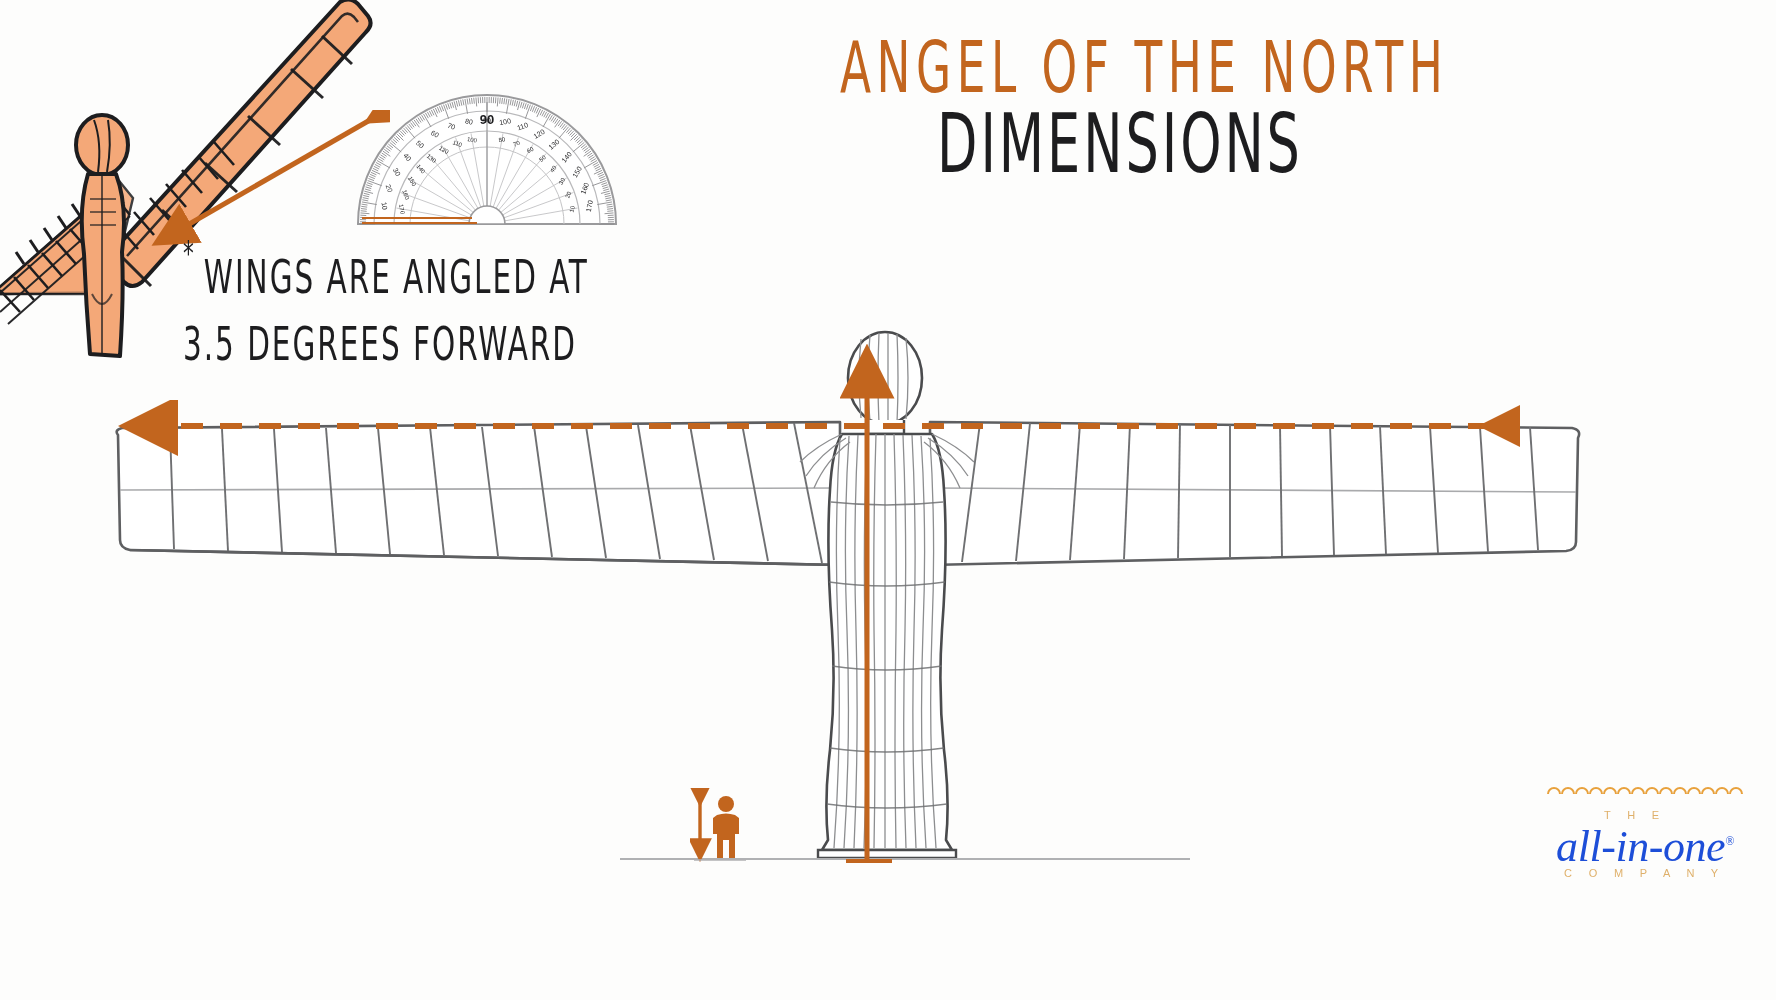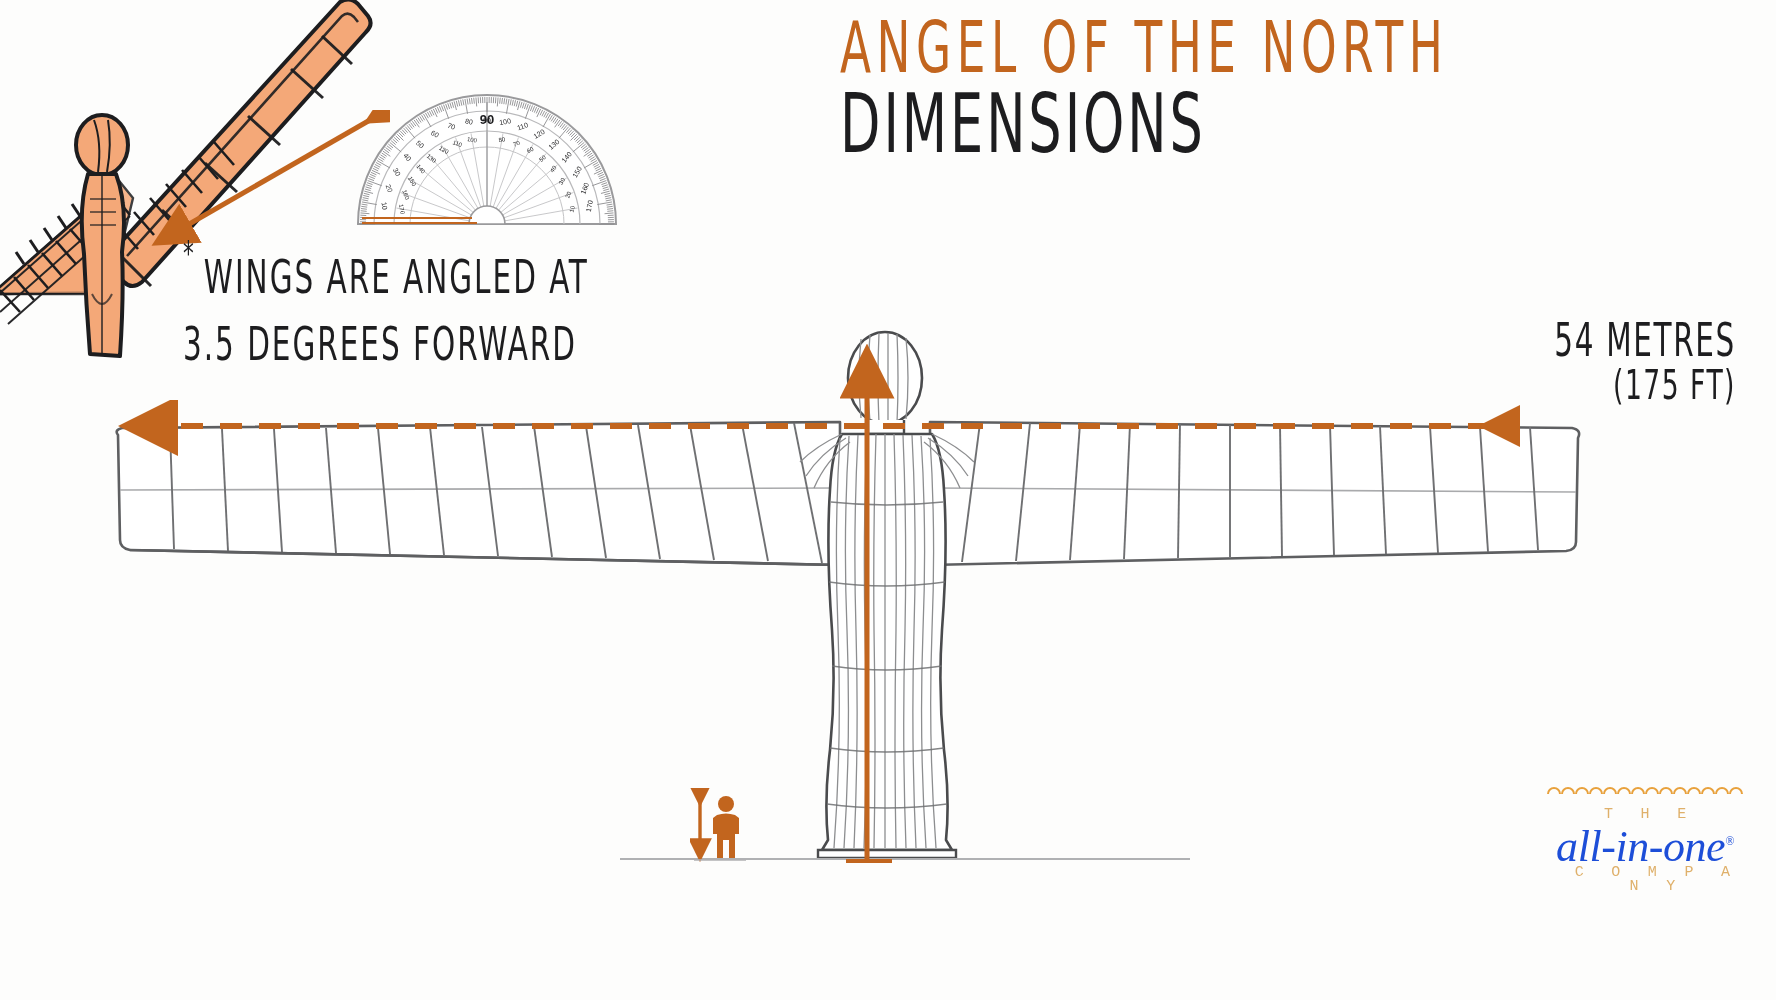--- a/index.html
+++ b/index.html
@@ -17,21 +17,21 @@
     font-stretch:condensed;
     letter-spacing:0.055em;
     color:#1d1d1f;
     white-space:pre;
     transform:scaleX(.80) scaleY(1.12);
     transform-origin:left top;
   }
   .hand.center{transform-origin:center top;}
 
   
-  #title-block{position:absolute;left:770px;top:12px;width:700px;text-align:left;}
+  #title-block{position:absolute;left:770px;top:32px;width:700px;text-align:center;}
   #title-main{
     font-size:63px;line-height:66px;color:#c2651e;font-weight:400;
     letter-spacing:0.11em;
   }
   #title-sub{
     font-size:73px;line-height:78px;color:#1d1d1f;font-weight:400;
     letter-spacing:0.05em;margin-top:2px;
   }
 
   
@@ -53,22 +53,22 @@
   #label-avg .ln2{font-size:38px;line-height:48px;letter-spacing:0.05em;}
 
   
   #logo{position:absolute;left:1540px;top:782px;width:210px;height:110px;text-align:center;}
   .logo-word{
     font-family:Liberation Serif, serif;
     font-style:italic;font-size:44px;color:#1d4ed8;line-height:46px;
     letter-spacing:-0.01em;
   }
   .logo-small{
-    font-size:15px;letter-spacing:0.62em;color:#dfb06a;
-    font-family:Liberation Mono, monospace;line-height:14px;
+    font-size:11px;letter-spacing:0.62em;color:#dfb06a;
+    font-family:Liberation Sans, sans-serif;line-height:14px;
   }
   #logo-the{position:absolute;left:64px;top:26px;}
   #logo-company{position:absolute;left:24px;top:84px;}
   #logo-reg{font-size:12px;vertical-align:super;}
 
   svg{display:block;}
   .abs{position:absolute;}
 </style>
 </head>
 <body>
@@ -543,24 +543,20 @@
   <svg class="abs" style="left:840px;top:340px;" width="60" height="530" viewBox="0 0 60 530">
     <defs>
       <marker id="arrUp" markerWidth="11" markerHeight="11" refX="8.5" refY="5.5" orient="auto">
         <path d="M 0 0 L 11 5.5 L 0 11 Z" fill="#c2651e"></path>
       </marker>
     </defs>
     <line x1="27" y1="522" x2="27" y2="16" stroke="#c2651e" stroke-width="5" marker-end="url(#arrUp)"></line>
     <line x1="6" y1="521" x2="52" y2="521" stroke="#c2651e" stroke-width="4"></line>
   </svg>
 
-  <div id="label-54">
-    <div class="hand center ln1">54 METRES</div>
-    <div class="hand center ln2">(175 FT)</div>
-  </div>
 
 
 
   <svg class="abs" style="left:690px;top:788px;" width="70" height="82" viewBox="0 0 70 82">
     <defs>
       <marker id="arrTiny1" markerWidth="7" markerHeight="7" refX="5.5" refY="3.5" orient="auto">
         <path d="M 0 0 L 7 3.5 L 0 7 Z" fill="#c2651e"></path>
       </marker>
       <marker id="arrTiny2" markerWidth="7" markerHeight="7" refX="5.5" refY="3.5" orient="auto">
         <path d="M 0 0 L 7 3.5 L 0 7 Z" fill="#c2651e"></path>

